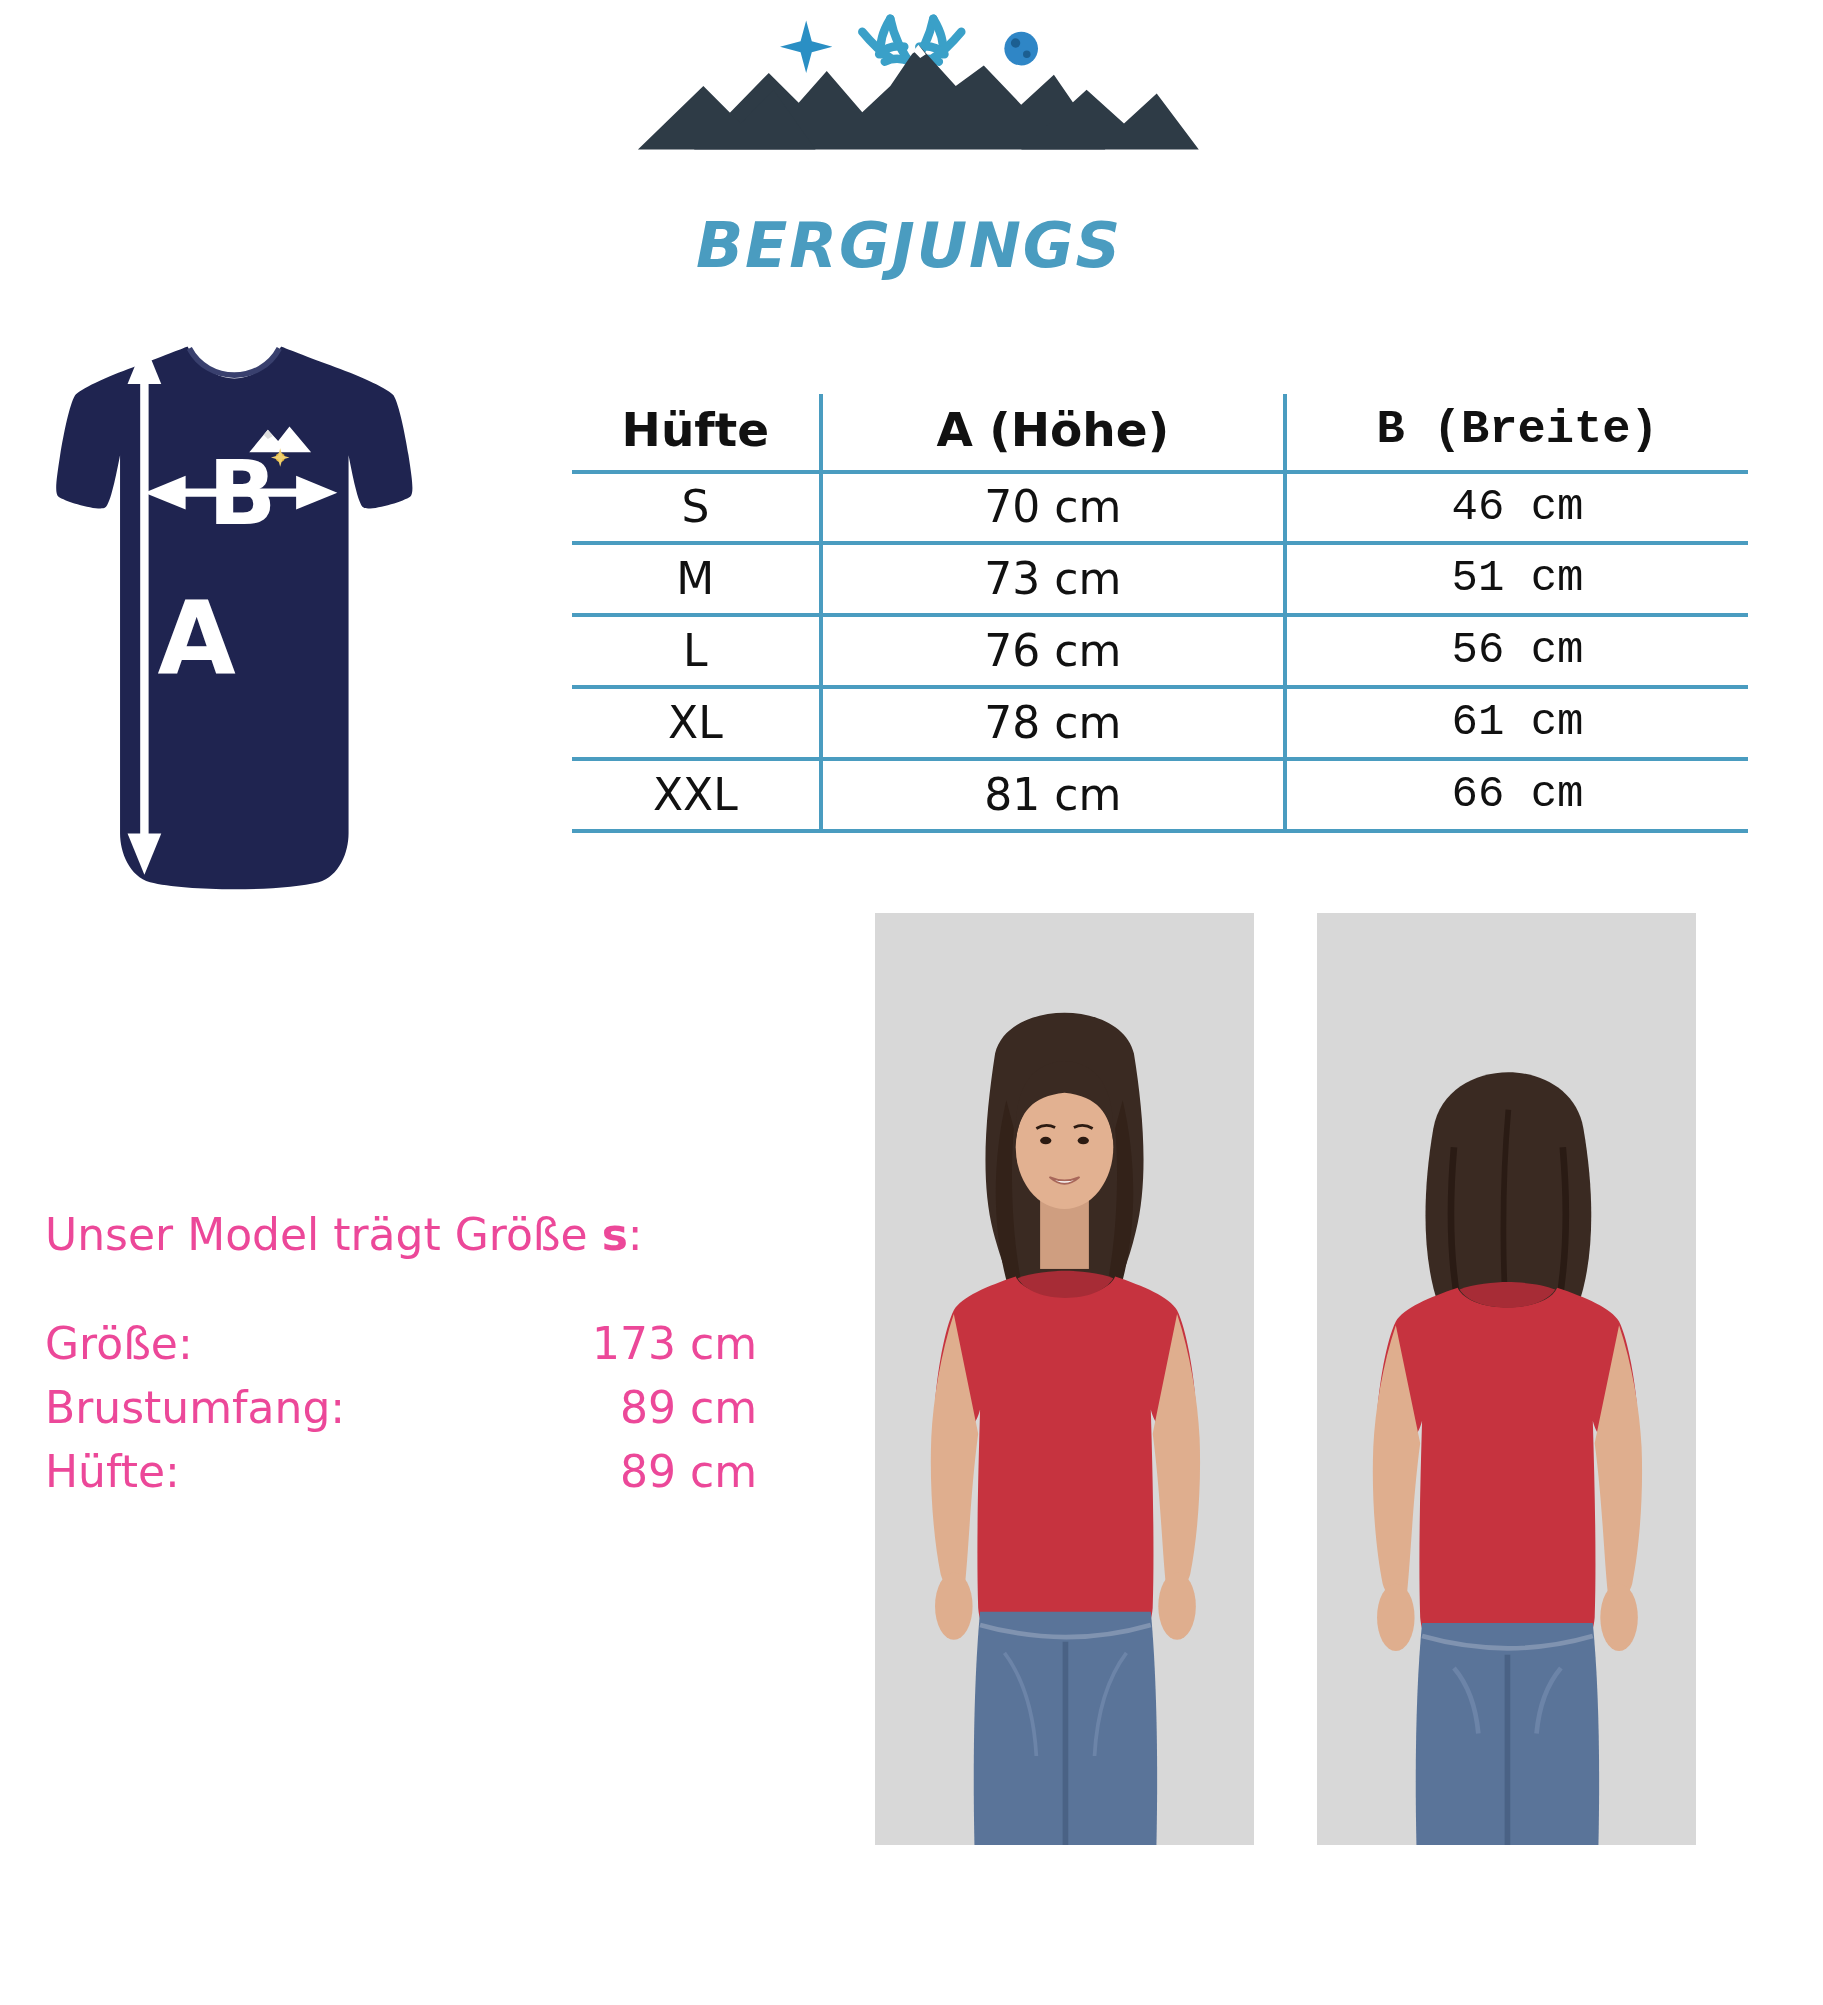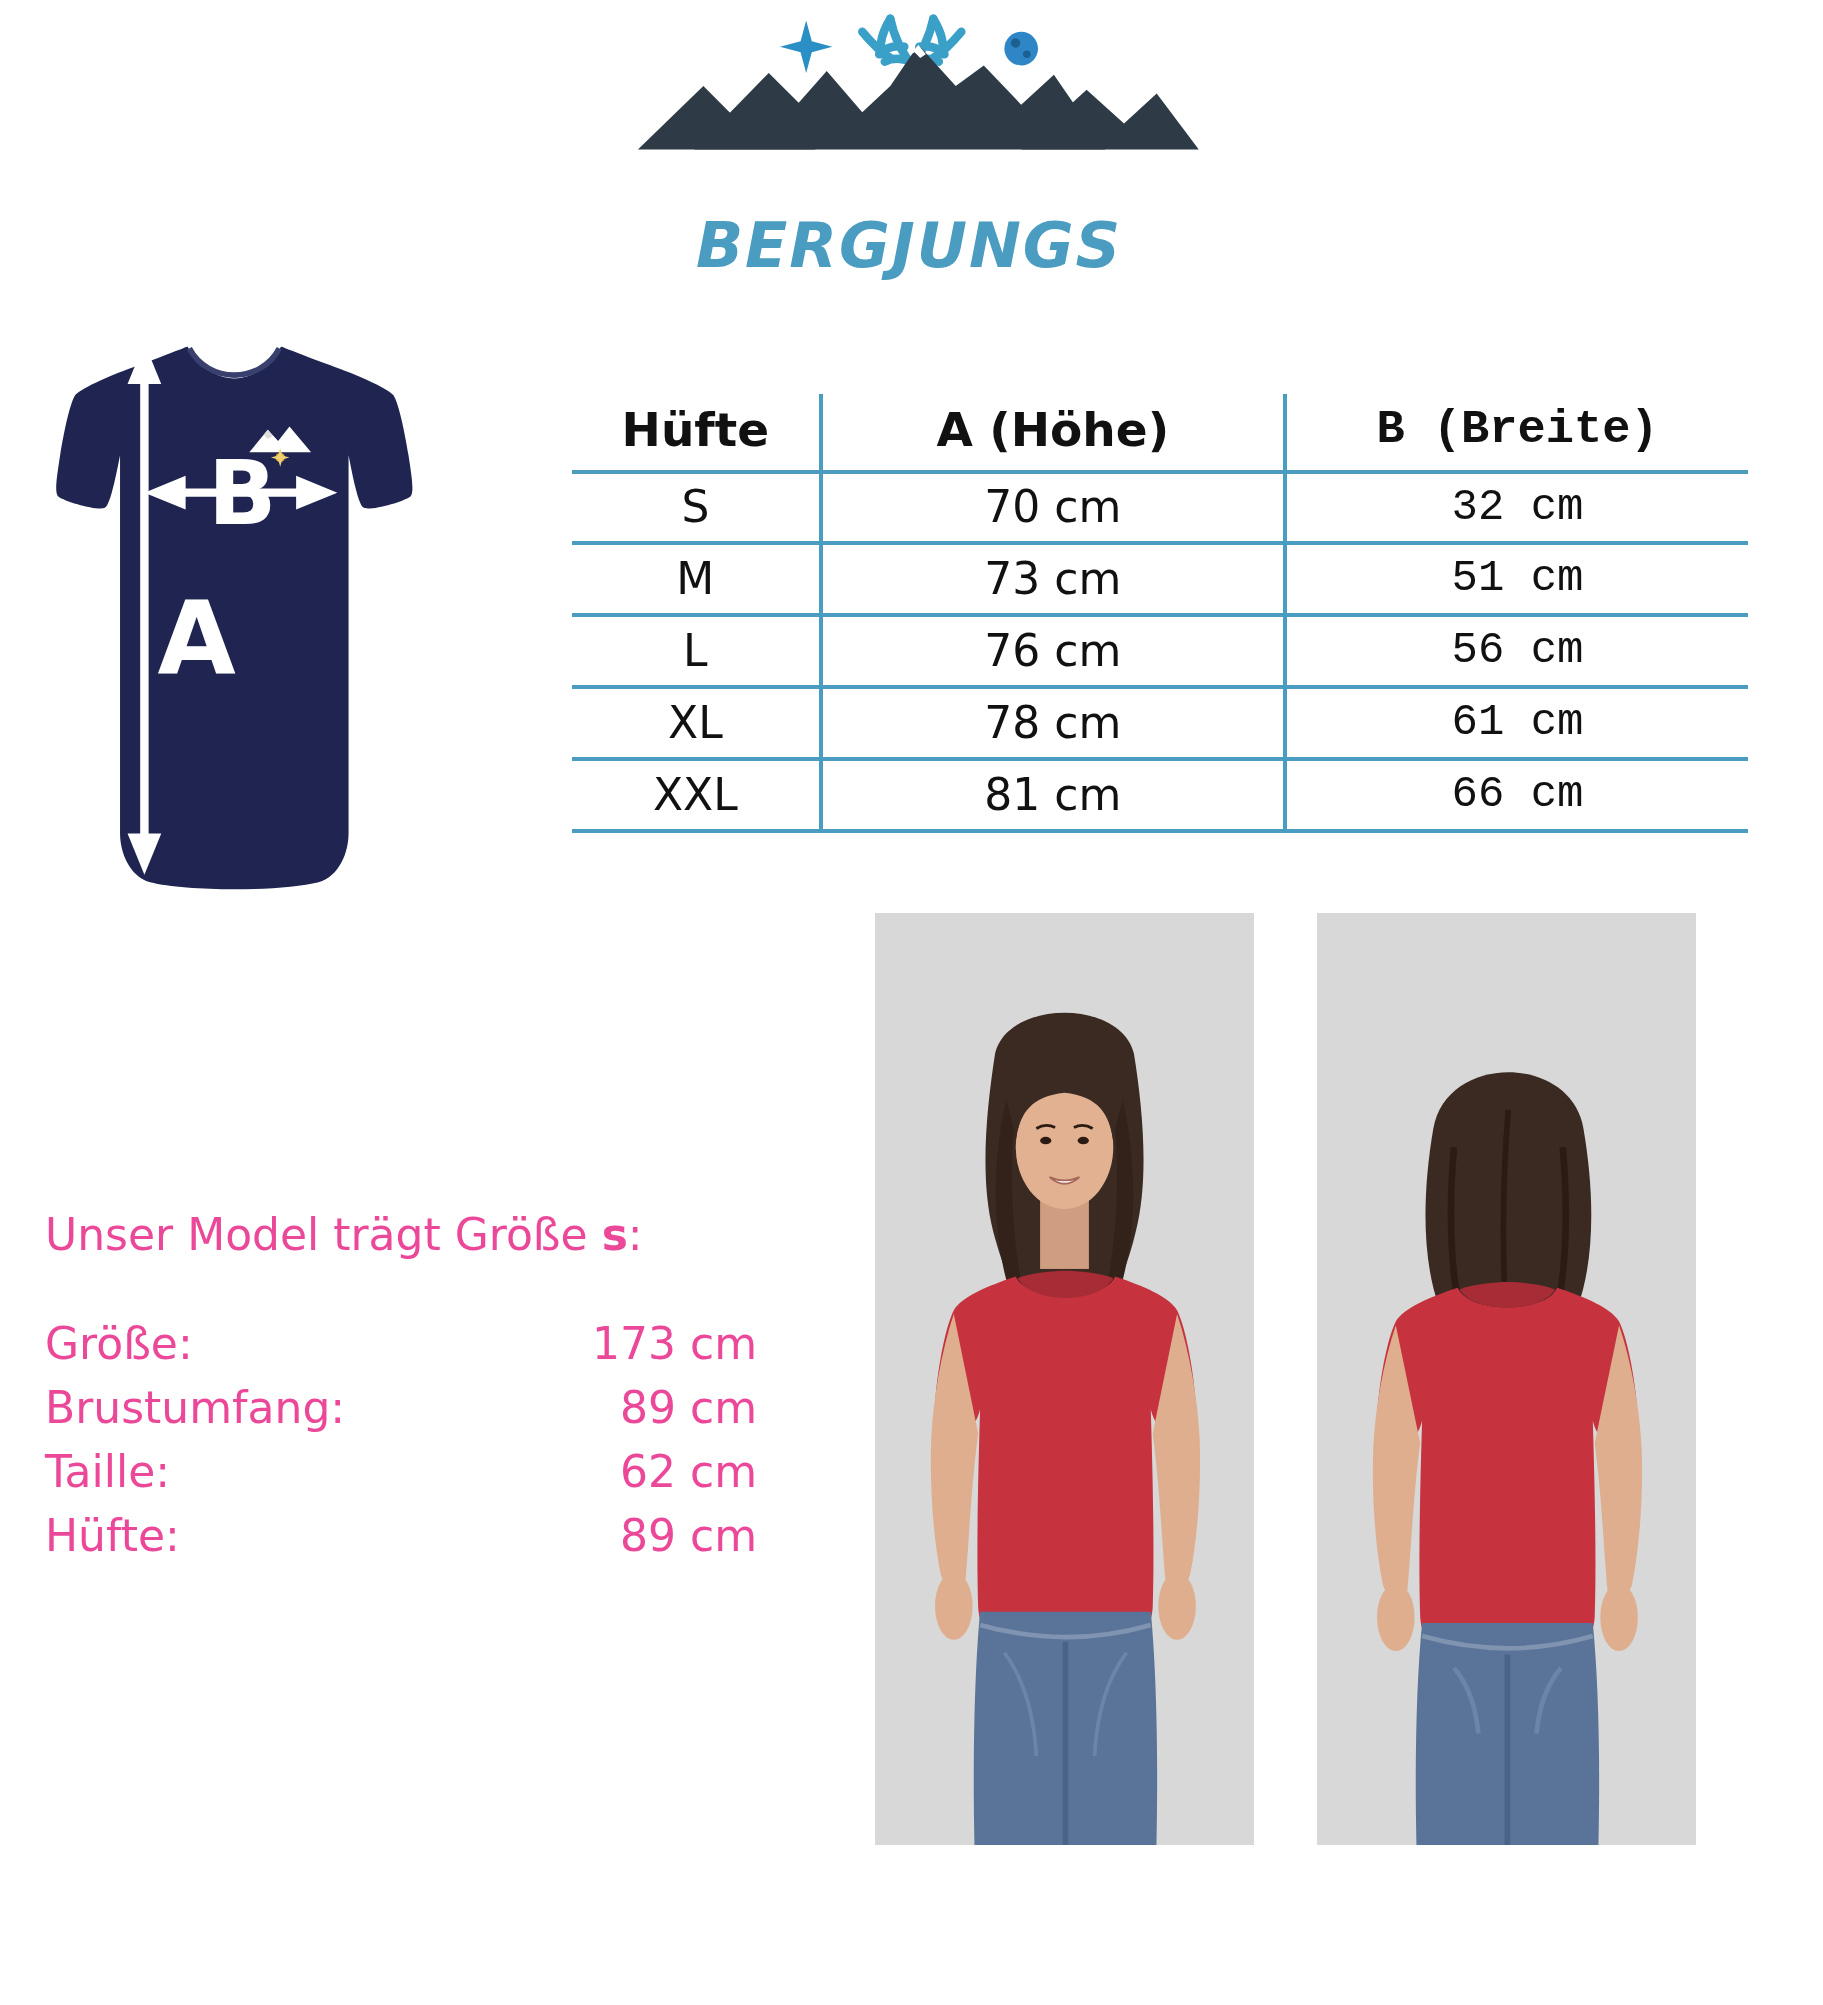--- a/index.html
+++ b/index.html
@@ -213,21 +213,21 @@
     <tr>
       <th>Hüfte</th>
       <th>A (Höhe)</th>
       <th>B (Breite)</th>
     </tr>
   </thead>
   <tbody>
     <tr>
       <td>S</td>
       <td>70 cm</td>
-      <td>32 cm</td>
+      <td>46 cm</td>
     </tr>
     <tr>
       <td>M</td>
       <td>73 cm</td>
       <td>51 cm</td>
     </tr>
     <tr>
       <td>L</td>
       <td>76 cm</td>
       <td>56 cm</td>
@@ -252,24 +252,20 @@
 
   <div class="meas-row">
     <span class="meas-label">Größe:</span>
     <span class="meas-value">173 cm</span>
   </div>
   <div class="meas-row">
     <span class="meas-label">Brustumfang:</span>
     <span class="meas-value">89 cm</span>
   </div>
   <div class="meas-row">
-    <span class="meas-label">Taille:</span>
-    <span class="meas-value">62 cm</span>
-  </div>
-  <div class="meas-row">
     <span class="meas-label">Hüfte:</span>
     <span class="meas-value">89 cm</span>
   </div>
 </div>
 
 <div id="photo-front">
   <svg class="photo-svg" viewBox="0 0 404 995" preserveAspectRatio="none">
     <rect x="0" y="0" width="404" height="995" fill="#d8d8d8"></rect>
 
     <path d="M128 150 C118 215 112 285 126 340 C138 385 150 410 166 420

